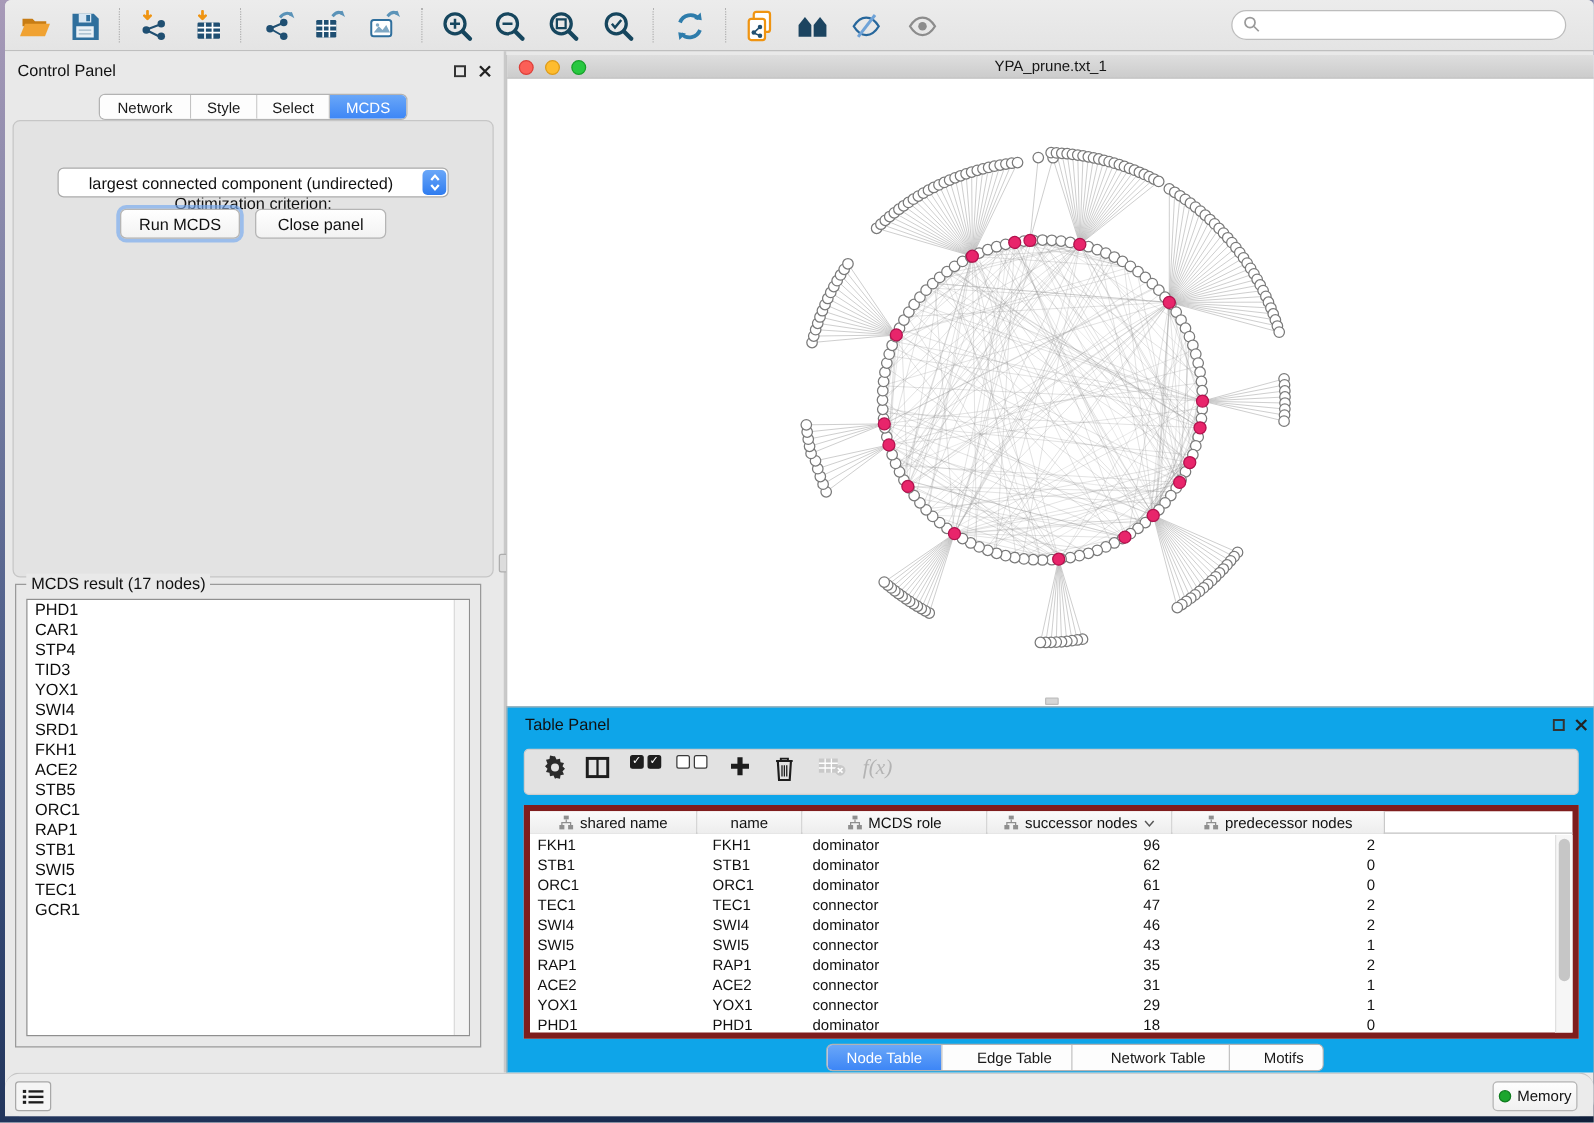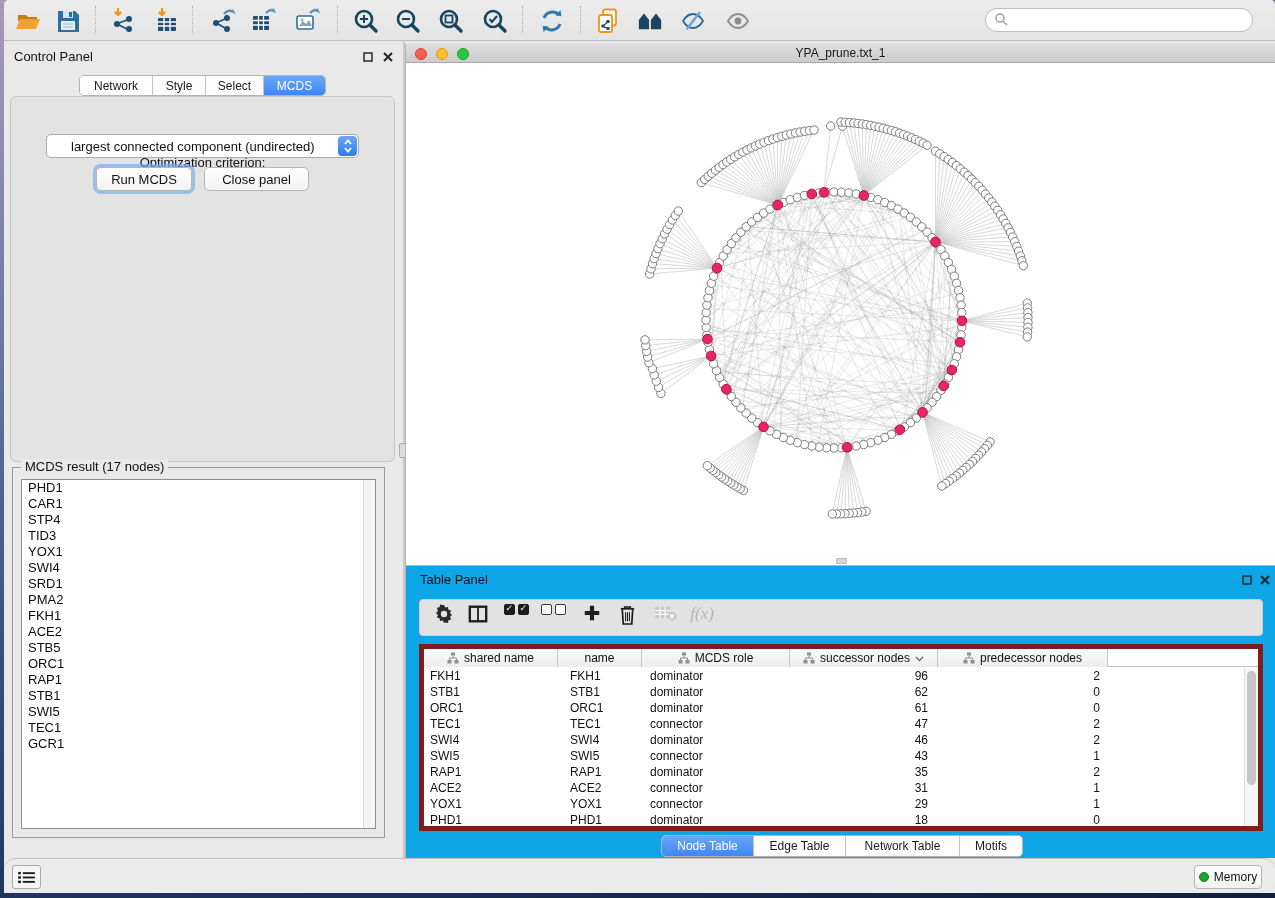--- a/index.html
+++ b/index.html
@@ -99,21 +99,21 @@
   .td.c1 { width:134px; padding-left:6px; }
   .td.c2 { width:84px;  padding-left:12px; }
   .td.c3 { width:148px; padding-left:8px; }
   .td.c4 { width:148px; text-align:right; padding-right:10px; }
   .td.c5 { width:170px; text-align:right; padding-right:8px; }
   .vscroll { position:absolute; right:0; top:19px; bottom:0; width:14px;
              background:#f6f6f6; border-left:1px solid #e0e0e0; }
   .vthumb { position:absolute; left:2px; right:2px; top:3px; height:114px;
             background:#c6c6c6; border-radius:5px; }
   .bottom-tabs { position:absolute; left:255px; top:269px; height:22px; display:flex;
-                 border:1px solid #b3b3b3; border-radius:5px; background:#fdfdfd; overflow:hidden; }
+                 border:1px solid #b3b3b3; border-radius:5px; background:#fdfdfd; overflow:hidden;gap:12px; }
 
   
   .statusbar { position:absolute; left:0; top:858px; width:100%; height:35px;
                background:#ebebeb; border-top:1px solid #c3c3c3;border-radius:12px; }
   .list-btn { position:absolute; left:8px; top:6px; width:29px; height:24px;
               background:#f5f5f5; border:1px solid #a8a8a8; border-radius:3px;
               display:flex; align-items:center; justify-content:center; }
   .memory-btn { position:absolute; right:13px; top:6px; width:68px; height:24px;
                 background:linear-gradient(#fdfdfd,#f1f1f1); border:1px solid #b5b5b5; border-radius:4px;
                 display:flex; align-items:center; justify-content:center; gap:5px; font-size:12px; }
@@ -309,21 +309,20 @@
     <div class="fieldset">
       <span class="legend">MCDS result (17 nodes)</span>
       <div class="mcds-list">
         <div class="li">PHD1</div>
         <div class="li">CAR1</div>
         <div class="li">STP4</div>
         <div class="li">TID3</div>
         <div class="li">YOX1</div>
         <div class="li">SWI4</div>
         <div class="li">SRD1</div>
-        <div class="li">PMA2</div>
         <div class="li">FKH1</div>
         <div class="li">ACE2</div>
         <div class="li">STB5</div>
         <div class="li">ORC1</div>
         <div class="li">RAP1</div>
         <div class="li">STB1</div>
         <div class="li">SWI5</div>
         <div class="li">TEC1</div>
         <div class="li">GCR1</div>
         <div class="mcds-scroll"></div>

